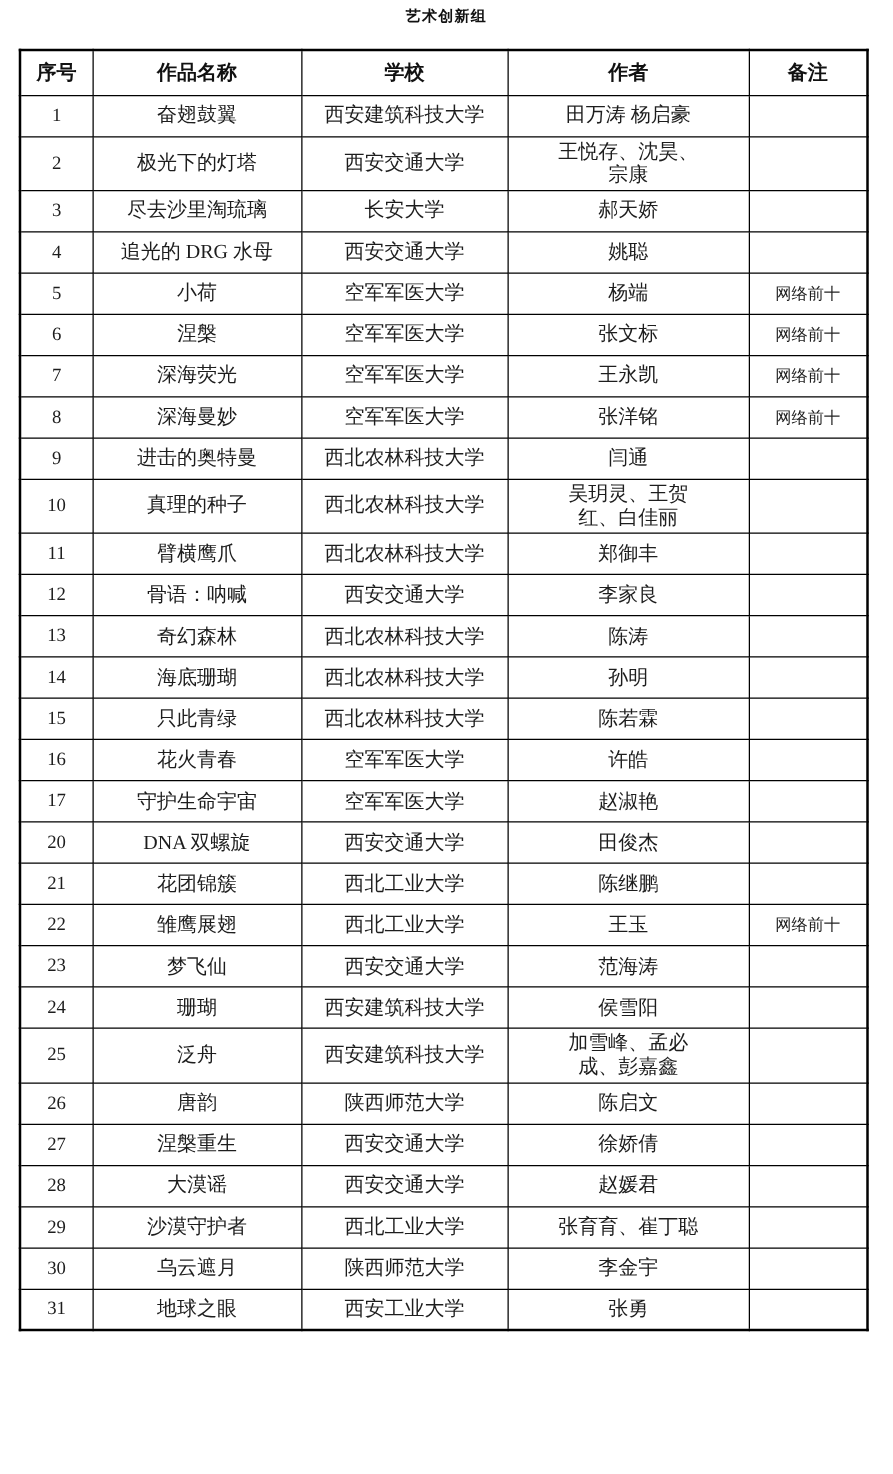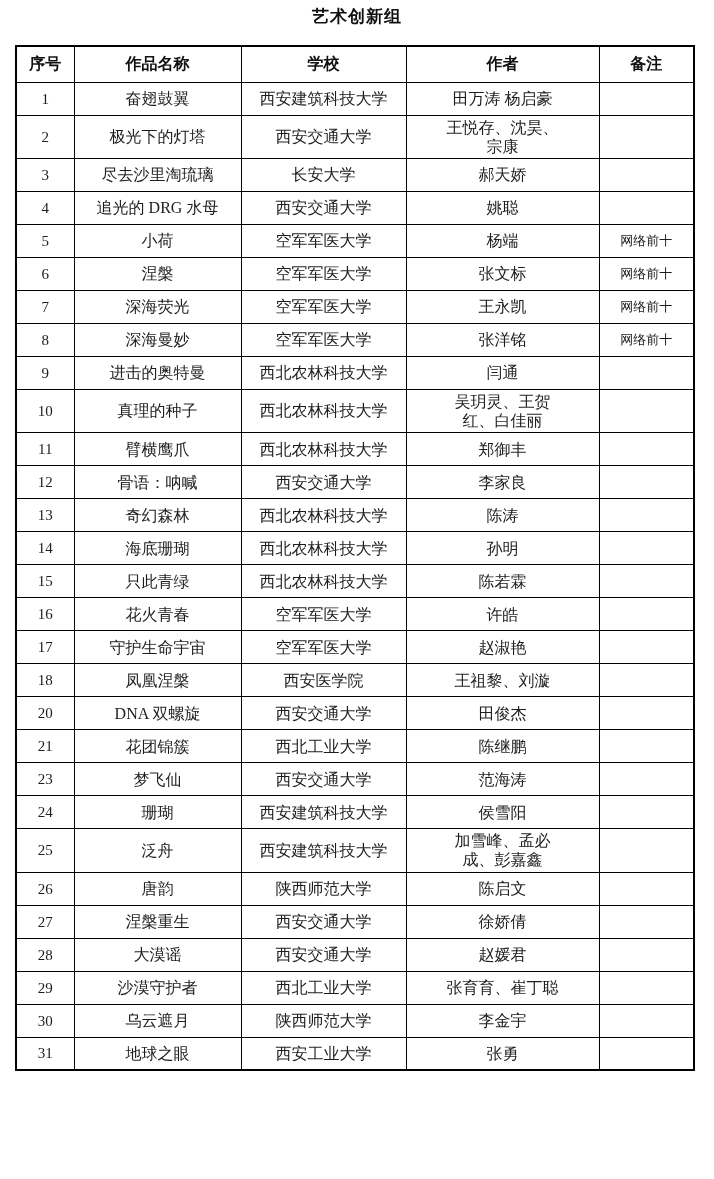--- a/index.html
+++ b/index.html
@@ -15,21 +15,21 @@
     color: #1a1a1a;
   }
   .page {
     width: 714px;
     padding-top: 5px;
   }
   .doc-title {
     margin: 0 0 6px 0;
     text-align: center;
     font-family: Liberation Sans, sans-serif;
-    font-size: 17px;
+    font-size: 12px;
     font-weight: 700;
     letter-spacing: 1px;
     color: #111;
   }
   table.results {
     border-collapse: collapse;
     table-layout: fixed;
     width: 678px;
     margin-left: 15px;
     border: 2px solid #000;
@@ -207,39 +207,39 @@
           <td class="c4"></td>
         </tr>
         <tr>
           <td class="c0">17</td>
           <td class="c1">守护生命宇宙</td>
           <td class="c2">空军军医大学</td>
           <td class="c3">赵淑艳</td>
           <td class="c4"></td>
         </tr>
         <tr>
-          <td class="c0">18</td>
-          <td class="c1">凤凰涅槃</td>
-          <td class="c2">西安医学院</td>
-          <td class="c3">王祖黎、刘漩</td>
-          <td class="c4"></td>
-        </tr>
-        <tr>
           <td class="c0">20</td>
           <td class="c1">DNA 双螺旋</td>
           <td class="c2">西安交通大学</td>
           <td class="c3">田俊杰</td>
           <td class="c4"></td>
         </tr>
         <tr>
           <td class="c0">21</td>
           <td class="c1">花团锦簇</td>
           <td class="c2">西北工业大学</td>
           <td class="c3">陈继鹏</td>
           <td class="c4"></td>
+        </tr>
+        <tr>
+          <td class="c0">22</td>
+          <td class="c1">雏鹰展翅</td>
+          <td class="c2">西北工业大学</td>
+          <td class="c3">王玉</td>
+          <td class="c4">网络前十</td>
         </tr>
         <tr>
           <td class="c0">23</td>
           <td class="c1">梦飞仙</td>
           <td class="c2">西安交通大学</td>
           <td class="c3">范海涛</td>
           <td class="c4"></td>
         </tr>
         <tr>
           <td class="c0">24</td>

